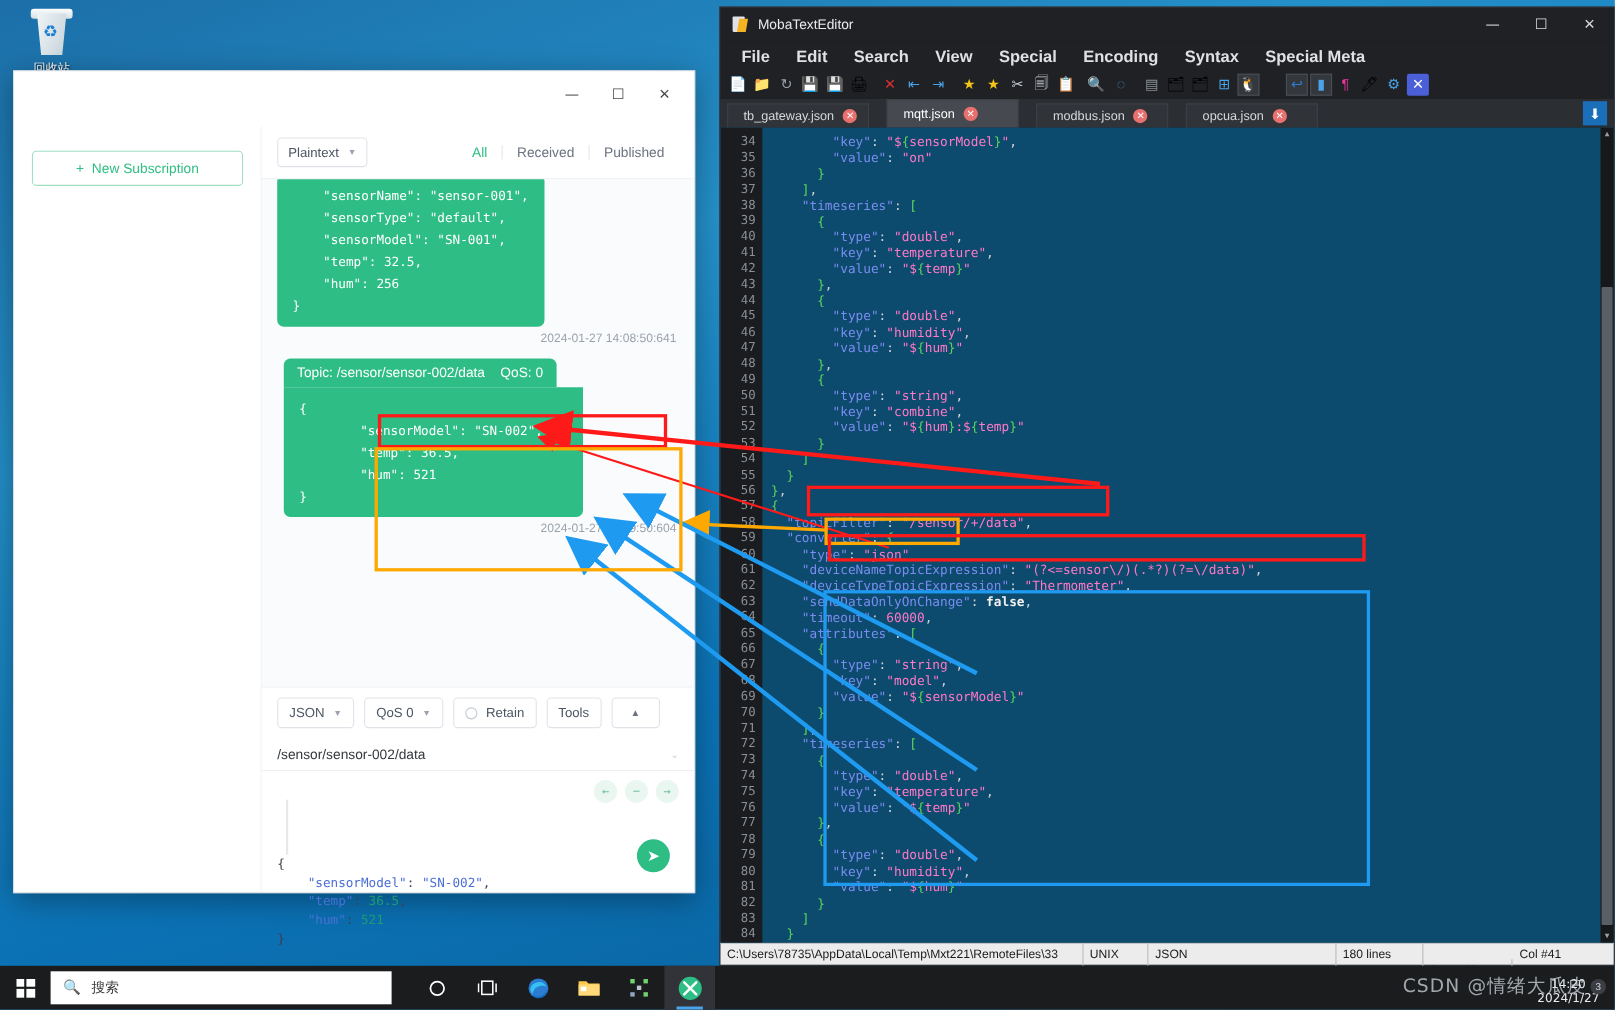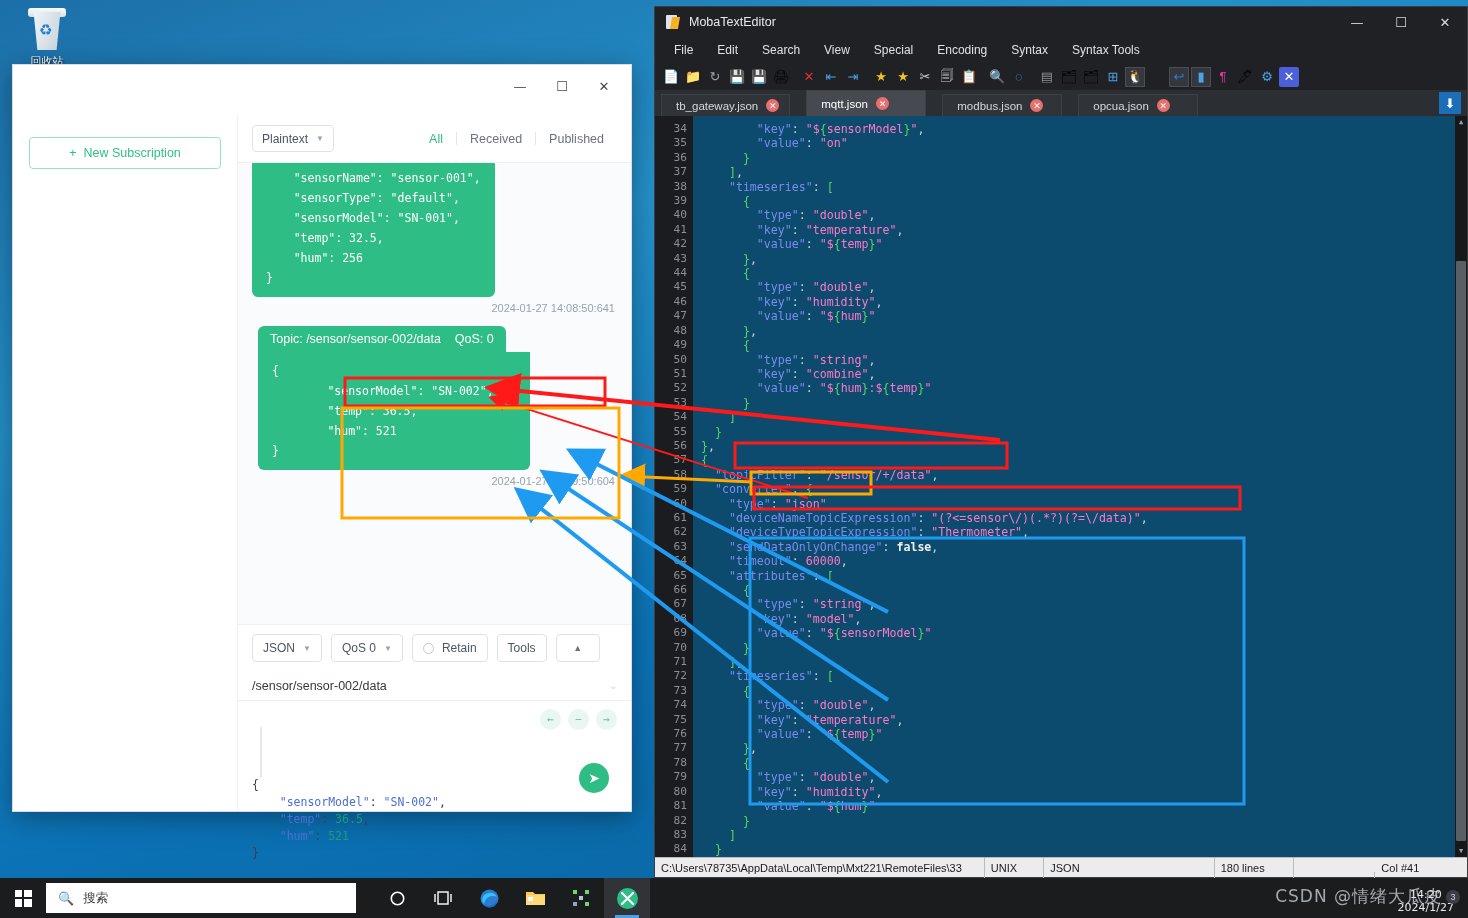--- a/index.html
+++ b/index.html
@@ -160,22 +160,22 @@
   }
   #moba .tb .wb {
     margin-left:auto; display:flex;
   }
   #moba .tb .wbtn2 {
     width:44px; height:30px; display:flex; align-items:center; justify-content:center;
     color:#d8dadd; font-size:13px; font-family:"DejaVu Sans", sans-serif;
   }
 
   #moba .menubar {
-    height:26px; background:#1f2124; display:flex; align-items:center; padding-left:8px;
-    gap:2px; color:#dfe1e4; font-size:12px;
+    height:26px; background:#1f2124; display:flex; align-items:flex-end; padding-left:8px;
+    gap:2px; color:#dfe1e4; font-size:15px;font-weight:bold;
   }
   #moba .menubar .mi { padding:3px 11px; border-radius:2px; }
 
   #moba .toolbar {
     height:27px; background:#1f2124; display:flex; align-items:center; padding-left:6px; gap:2px;
   }
   .tic { width:20px; height:20px; display:flex; align-items:center; justify-content:center;
          font-size:13px; position:relative; }
   .tic.framed { background:#34383d; border:1px solid #4a4e54; }
 
@@ -398,21 +398,21 @@
   </div>
 
   <div class="menubar" id="moba-menubar">
       <div class="mi">File</div>
       <div class="mi">Edit</div>
       <div class="mi">Search</div>
       <div class="mi">View</div>
       <div class="mi">Special</div>
       <div class="mi">Encoding</div>
       <div class="mi">Syntax</div>
-      <div class="mi">Syntax Tools</div>
+      <div class="mi">Special Meta</div>
     </div>
 
   <div class="toolbar" id="moba-toolbar">
       <div class="tic">📄</div>
       <div class="tic">📁</div>
       <div class="tic" style="color: rgb(154, 160, 166);">↻</div>
       <div class="tic">💾</div>
       <div class="tic">💾</div>
       <div class="tic">🖨</div>
       <span style="width: 4px;"></span>

